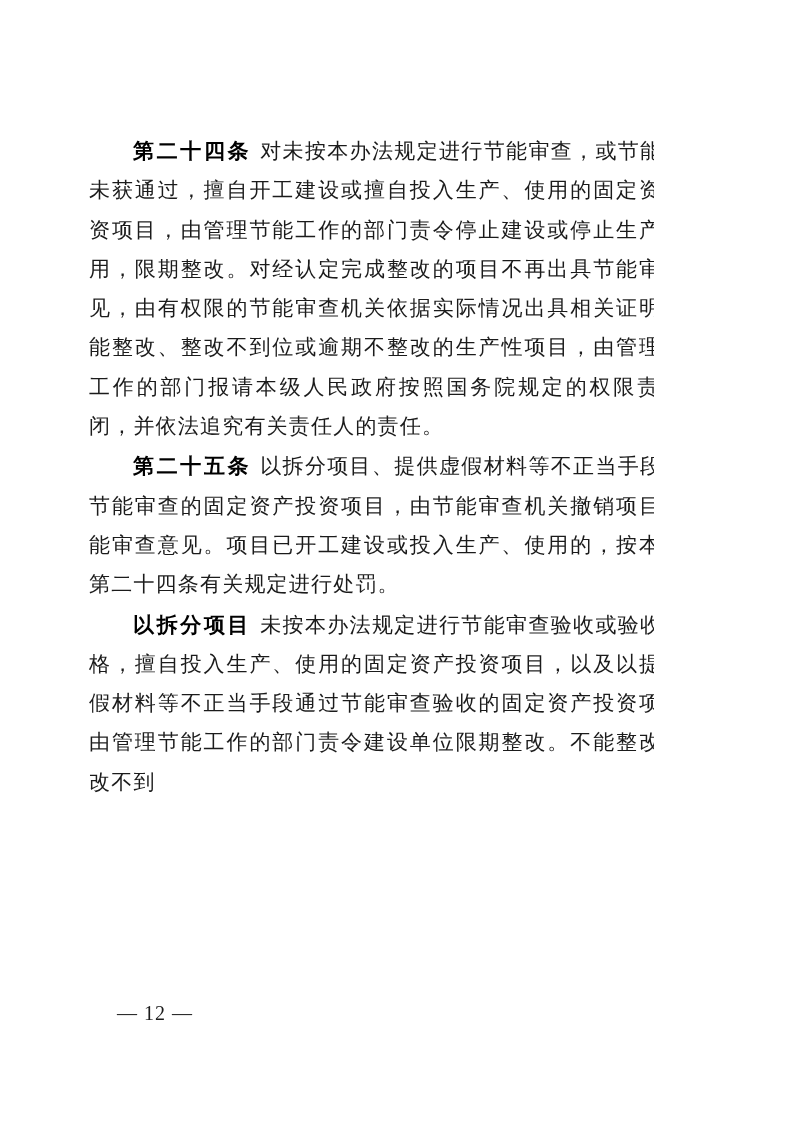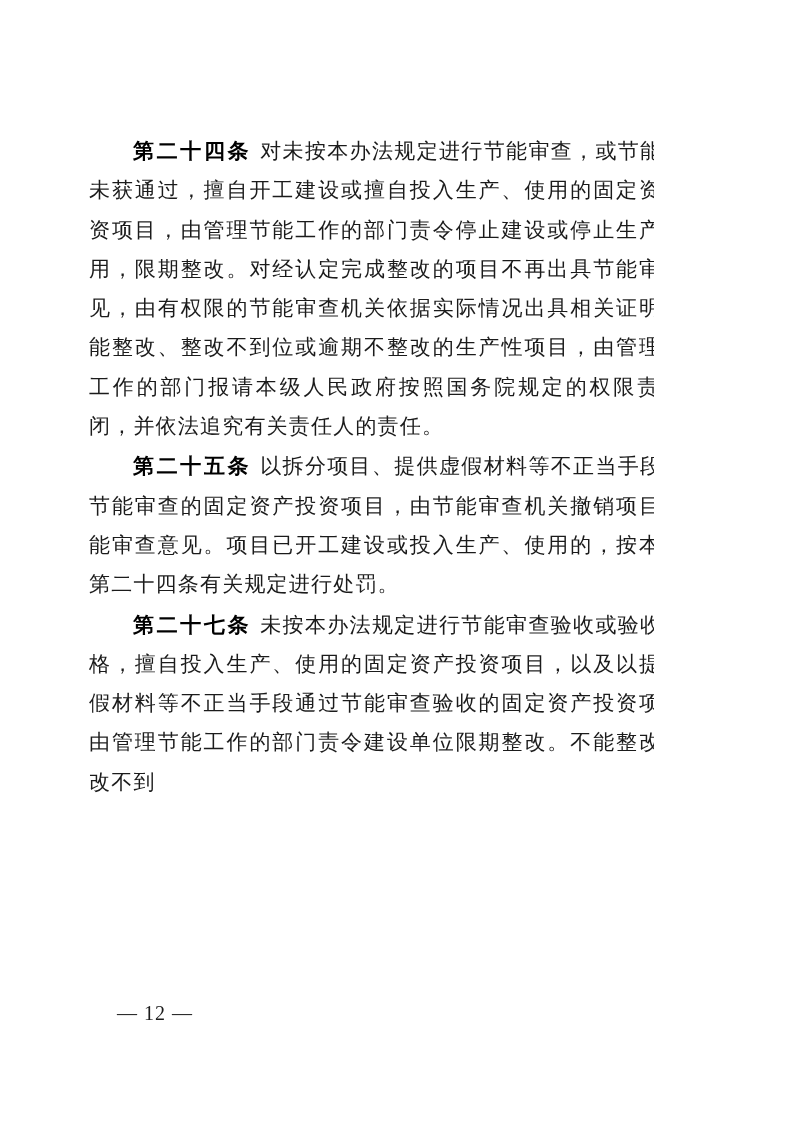--- a/index.html
+++ b/index.html
@@ -55,18 +55,18 @@
 <body>
 
 <div class="page">
   <div class="content">
 
     <p class="para"><span class="article-heading">第二十四条</span><span>对未按本办法规定进行节能审查，或节能审查未获通过，擅自开工建设或擅自投入生产、使用的固定资产投资项目，由管理节能工作的部门责令停止建设或停止生产、使用，限期整改。对经认定完成整改的项目不再出具节能审查意见，由有权限的节能审查机关依据实际情况出具相关证明。不能整改、整改不到位或逾期不整改的生产性项目，由管理节能工作的部门报请本级人民政府按照国务院规定的权限责令关闭，并依法追究有关责任人的责任。</span></p>
 
     <p class="para"><span class="article-heading">第二十五条</span><span>以拆分项目、提供虚假材料等不正当手段通过节能审查的固定资产投资项目，由节能审查机关撤销项目的节能审查意见。项目已开工建设或投入生产、使用的，按本办法第二十四条有关规定进行处罚。</span></p>
 
 
-    <p class="para"><span class="article-heading">第二十七条</span><span>未按本办法规定进行节能审查验收或验收不合格，擅自投入生产、使用的固定资产投资项目，以及以提供虚假材料等不正当手段通过节能审查验收的固定资产投资项目，由管理节能工作的部门责令建设单位限期整改。不能整改、整改不到</span></p>
+    <p class="para"><span class="article-heading">以拆分项目</span><span>未按本办法规定进行节能审查验收或验收不合格，擅自投入生产、使用的固定资产投资项目，以及以提供虚假材料等不正当手段通过节能审查验收的固定资产投资项目，由管理节能工作的部门责令建设单位限期整改。不能整改、整改不到</span></p>
 
   </div>
 
   <div class="footer">— 12 —</div>
 </div>
 
 </body></html>

